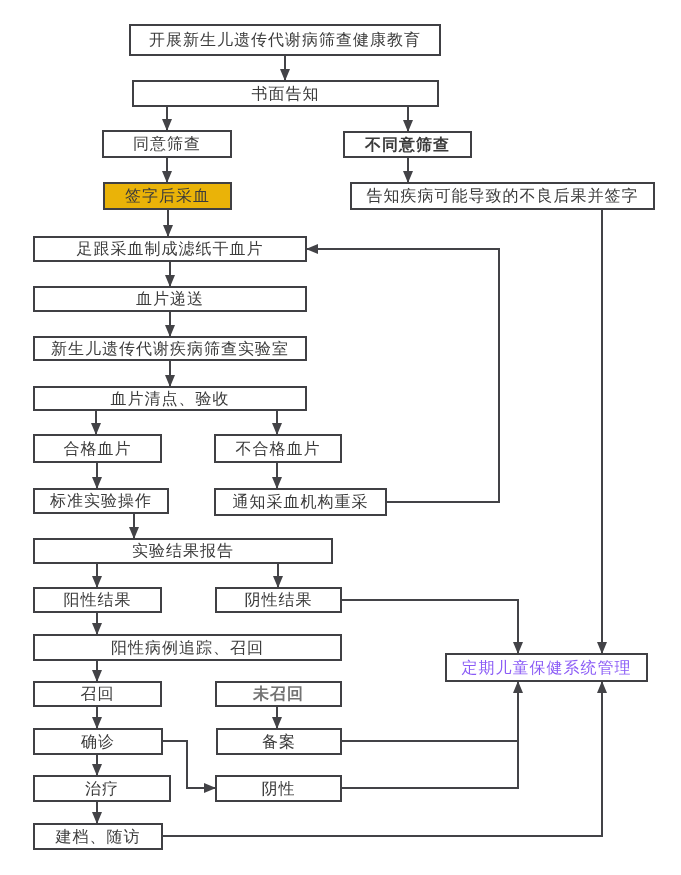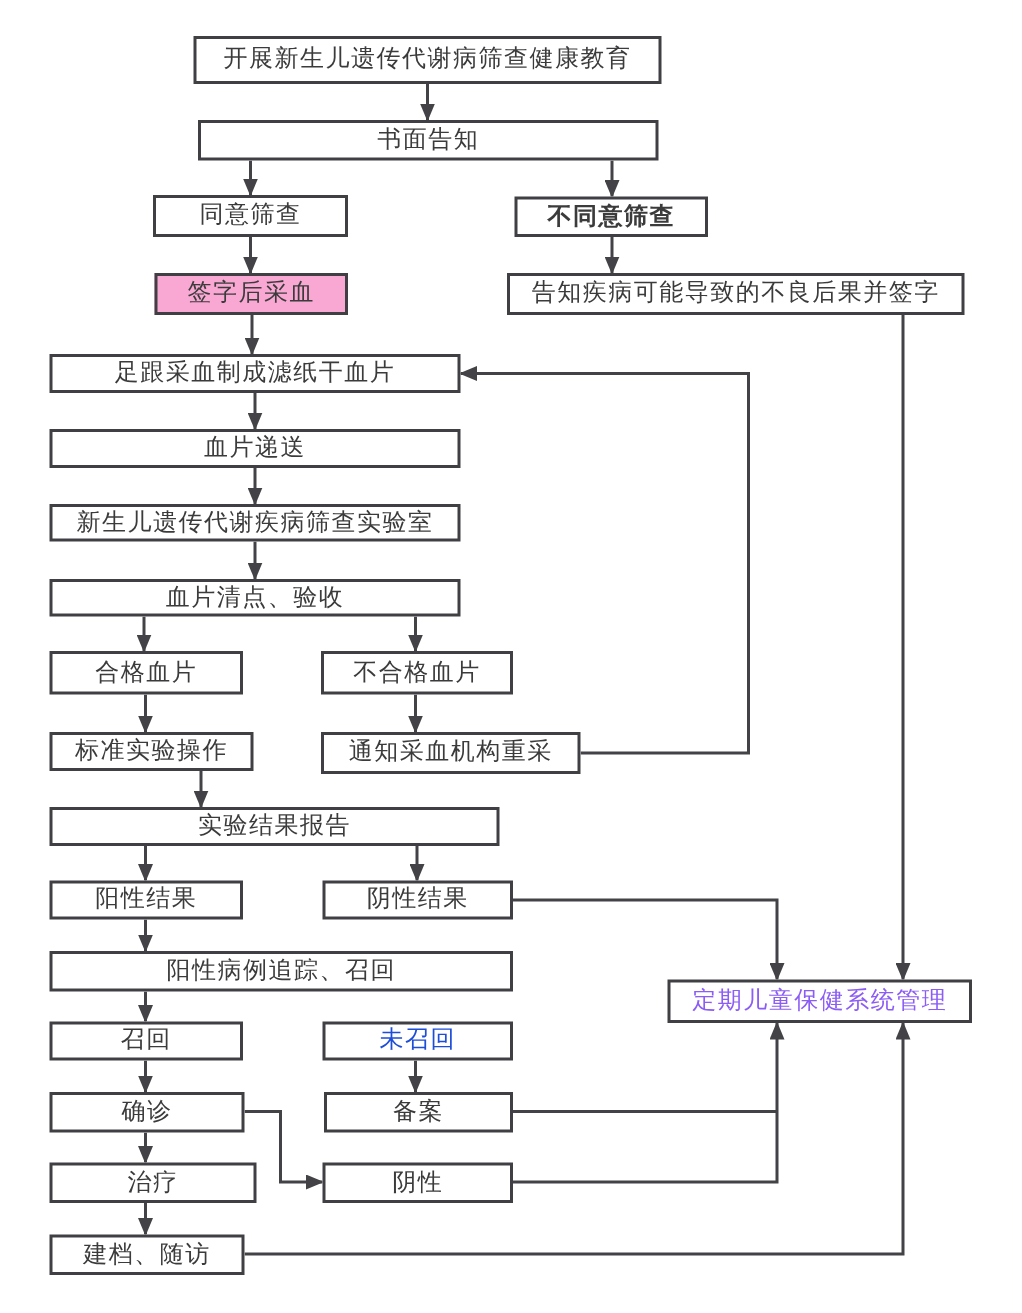--- a/index.html
+++ b/index.html
@@ -88,24 +88,24 @@
       </div>
       <div class="node" style="left: 132px; top: 80px; width: 307px; height: 27px; border-color: rgb(64, 64, 68); background: rgb(255, 255, 255);">
         <span class="label" style="color: rgb(59, 59, 59);">书面告知</span>
       </div>
       <div class="node" style="left: 102px; top: 130px; width: 130px; height: 28px; border-color: rgb(64, 64, 68); background: rgb(255, 255, 255);">
         <span class="label" style="color: rgb(59, 59, 59);">同意筛查</span>
       </div>
       <div class="node" style="left: 343px; top: 131px; width: 129px; height: 27px; border-color: rgb(64, 64, 68); background: rgb(255, 255, 255);">
         <span class="label" style="color: rgb(59, 59, 59); font-weight: bold;">不同意筛查</span>
       </div>
-      <div class="node" style="left: 103px; top: 182px; width: 129px; height: 28px; border-color: rgb(64, 64, 68); background: #f9a8d4;">
+      <div class="node" style="left: 103px; top: 182px; width: 129px; height: 28px; border-color: rgb(64, 64, 68); background: #eab308;">
         <span class="label" style="color: rgb(59, 59, 59);">签字后采血</span>
       </div>
-      <div class="node" style="left: 338px; top: 182px; width: 305px; height: 28px; border-color: rgb(64, 64, 68); background: rgb(255, 255, 255);">
+      <div class="node" style="left: 350px; top: 182px; width: 305px; height: 28px; border-color: rgb(64, 64, 68); background: rgb(255, 255, 255);">
         <span class="label" style="color: rgb(59, 59, 59);">告知疾病可能导致的不良后果并签字</span>
       </div>
       <div class="node" style="left: 33px; top: 236px; width: 274px; height: 26px; border-color: rgb(64, 64, 68); background: rgb(255, 255, 255);">
         <span class="label" style="color: rgb(59, 59, 59);">足跟采血制成滤纸干血片</span>
       </div>
       <div class="node" style="left: 33px; top: 286px; width: 274px; height: 26px; border-color: rgb(64, 64, 68); background: rgb(255, 255, 255);">
         <span class="label" style="color: rgb(59, 59, 59);">血片递送</span>
       </div>
       <div class="node" style="left: 33px; top: 336px; width: 274px; height: 25px; border-color: rgb(64, 64, 68); background: rgb(255, 255, 255);">
         <span class="label" style="color: rgb(59, 59, 59);">新生儿遗传代谢疾病筛查实验室</span>
@@ -134,21 +134,21 @@
       <div class="node" style="left: 215px; top: 587px; width: 127px; height: 26px; border-color: rgb(64, 64, 68); background: rgb(255, 255, 255);">
         <span class="label" style="color: rgb(59, 59, 59);">阴性结果</span>
       </div>
       <div class="node" style="left: 33px; top: 634px; width: 309px; height: 27px; border-color: rgb(64, 64, 68); background: rgb(255, 255, 255);">
         <span class="label" style="color: rgb(59, 59, 59);">阳性病例追踪、召回</span>
       </div>
       <div class="node" style="left: 33px; top: 681px; width: 129px; height: 26px; border-color: rgb(64, 64, 68); background: rgb(255, 255, 255);">
         <span class="label" style="color: rgb(59, 59, 59);">召回</span>
       </div>
       <div class="node" style="left: 215px; top: 681px; width: 127px; height: 26px; border-color: rgb(64, 64, 68); background: rgb(255, 255, 255);">
-        <span class="label" style="color: #1d4ed8;">未召回</span>
+        <span class="label" style="color: #737373; font-weight: bold;">未召回</span>
       </div>
       <div class="node" style="left: 33px; top: 728px; width: 130px; height: 27px; border-color: rgb(64, 64, 68); background: rgb(255, 255, 255);">
         <span class="label" style="color: rgb(59, 59, 59);">确诊</span>
       </div>
       <div class="node" style="left: 216px; top: 728px; width: 126px; height: 27px; border-color: rgb(64, 64, 68); background: rgb(255, 255, 255);">
         <span class="label" style="color: rgb(59, 59, 59);">备案</span>
       </div>
       <div class="node" style="left: 33px; top: 775px; width: 138px; height: 27px; border-color: rgb(64, 64, 68); background: rgb(255, 255, 255);">
         <span class="label" style="color: rgb(59, 59, 59);">治疗</span>
       </div>

